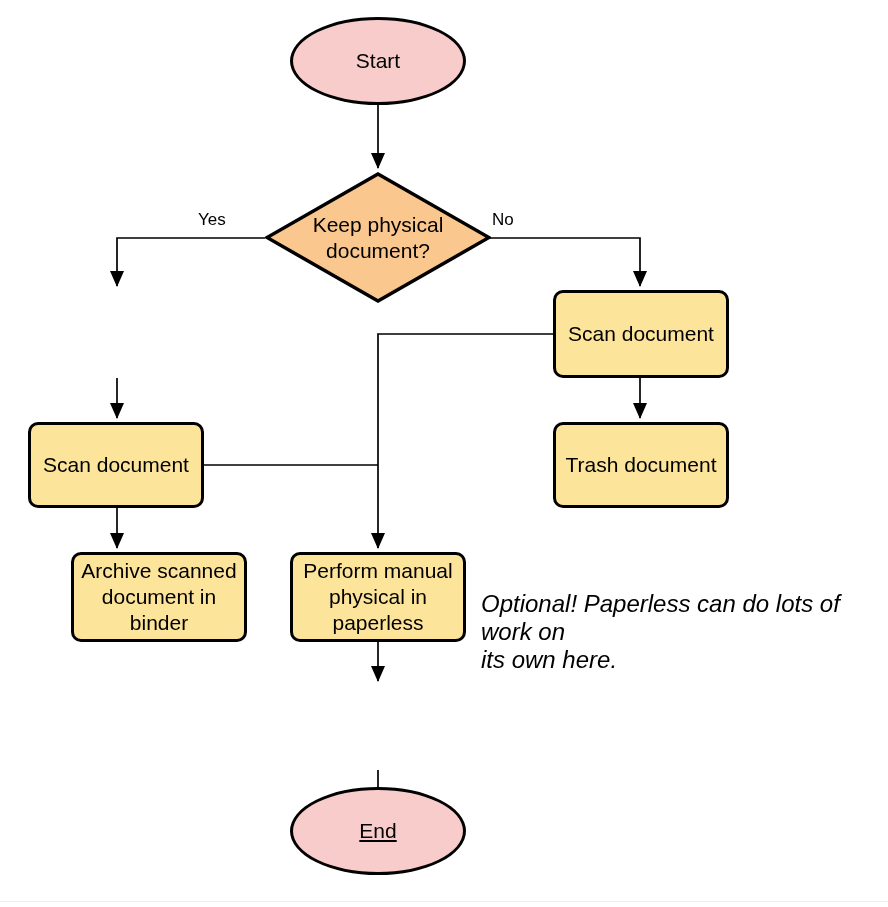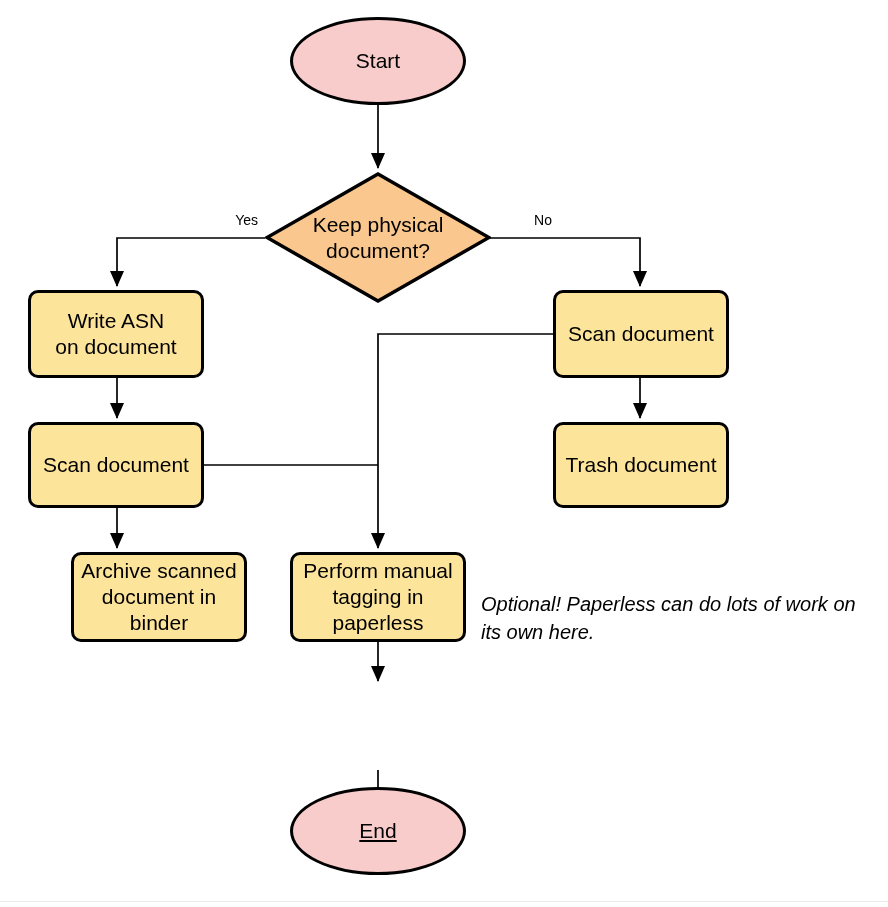--- a/index.html
+++ b/index.html
@@ -48,27 +48,27 @@
   .node.decision polygon {
     fill: var(--decision-fill, #fac78f);
     stroke: var(--node-border, #000);
     stroke-width: 3.5;
     stroke-linejoin: miter;
   }
   .node.decision .label { position: relative; z-index: 1; }
   .edge-label {
     position: absolute;
     width: 60px;
-    text-align: right;
-    font-size: 14px;
+    text-align: left;
+    font-size: 17px;
     line-height: 20px;
   }
   .annotation {
     position: absolute;
-    font-size: 20px;
+    font-size: 24px;
     line-height: 28px;
     font-style: italic;
     white-space: pre-line;
   }
   .bottom-divider {
     position: absolute;
     left: 0; right: 0; top: 901px;
     border-top: 1px solid #ececec;
   }
   .arrowhead { fill: var(--edge, #000); }
@@ -104,24 +104,20 @@
 document?</div>
   </div>
 
   <div class="node terminal" style="left:290px; top:17px; width:176px; height:88px;">
     <div class="label">Start</div>
   </div>
 
   <div class="edge-label" style="left:198px; top:210px;">Yes</div>
   <div class="edge-label" style="left:492px; top:210px;">No</div>
 
-  <div class="node process" style="left:28px; top:290px; width:176px; height:88px;">
-    <div class="label">Write ASN
-on document</div>
-  </div>
 
   <div class="node process" style="left:28px; top:422px; width:176px; height:86px;">
     <div class="label">Scan document</div>
   </div>
 
   <div class="node process" style="left:28px; top:552px; width:176px; height:90px;margin-left:43px;">
     <div class="label">Archive scanned
 document in
 binder</div>
   </div>
@@ -129,21 +125,21 @@
   <div class="node process" style="left:553px; top:290px; width:176px; height:88px;">
     <div class="label">Scan document</div>
   </div>
 
   <div class="node process" style="left:553px; top:422px; width:176px; height:86px;">
     <div class="label">Trash document</div>
   </div>
 
   <div class="node process" style="left:290px; top:552px; width:176px; height:90px;">
     <div class="label">Perform manual
-tagging in
+physical in
 paperless</div>
   </div>
 
   <div class="annotation" style="left:481px; top:590px;">Optional! Paperless can do lots of work on
 its own here.</div>
 
 
   <div class="node terminal" style="left:290px; top:787px; width:176px; height:88px;text-decoration:underline;">
     <div class="label">End</div>
   </div>

